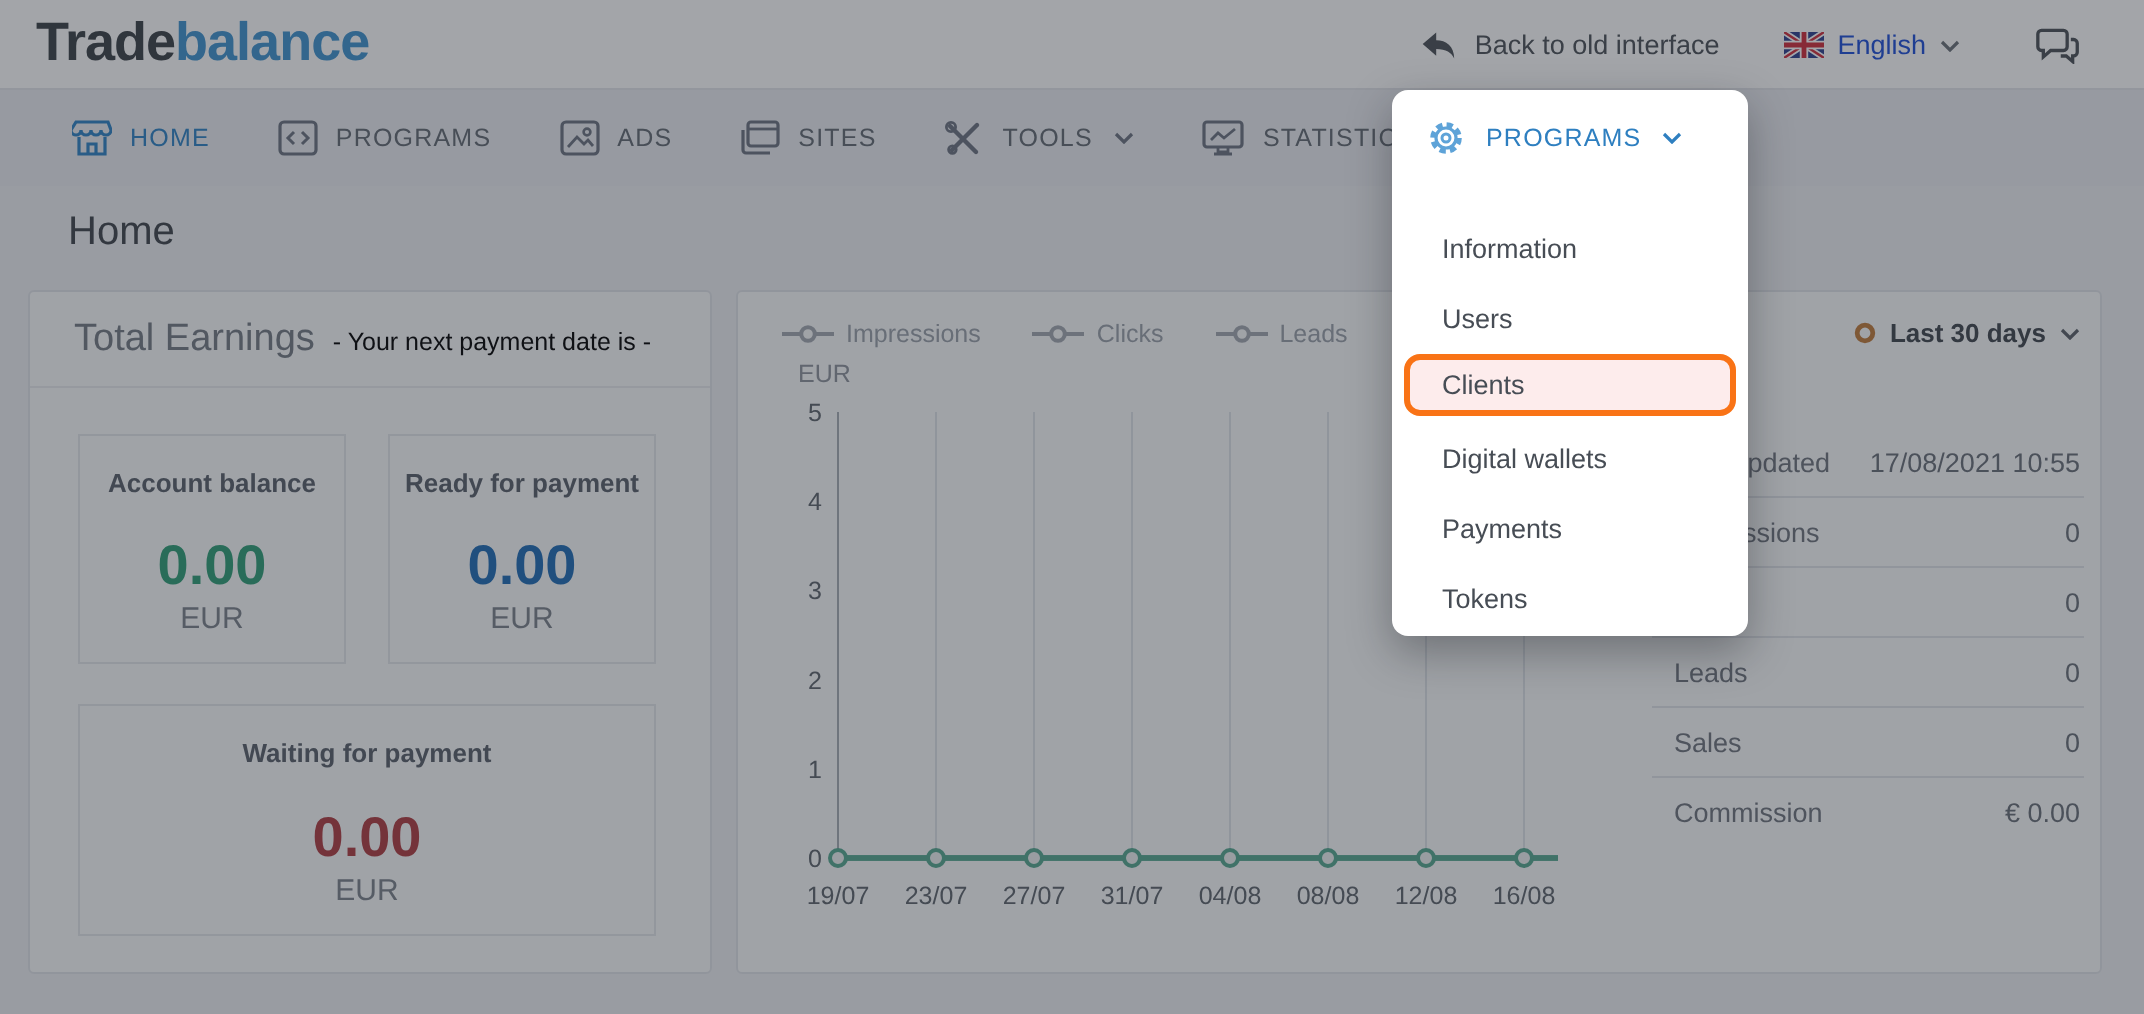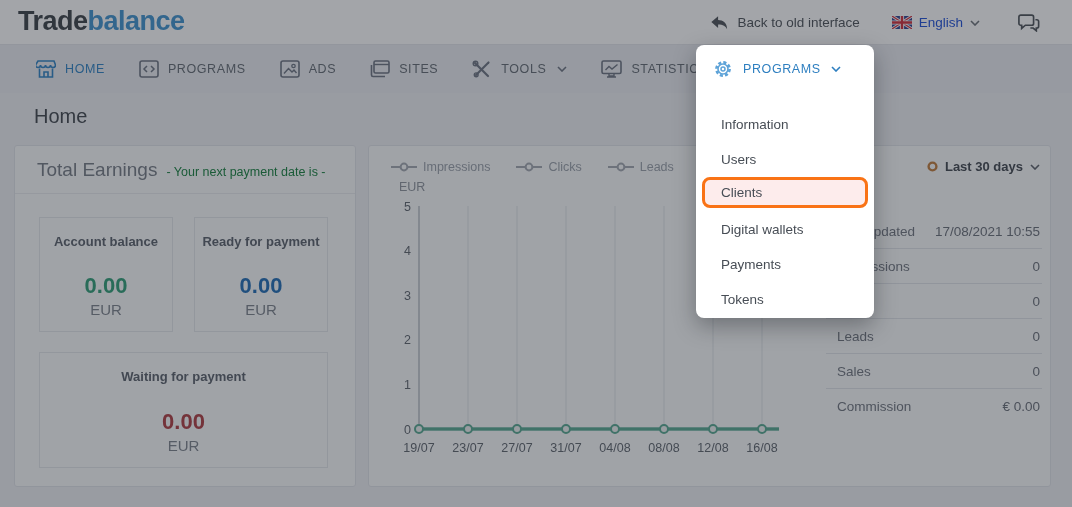--- a/index.html
+++ b/index.html
@@ -28,27 +28,27 @@
   
   .page-title { position:absolute; left:34px; top:105px; font-size:20px; color:#3e444b; }
 
   .panel { position:absolute; background:#fafbfc; border:1px solid #e1e4e9; border-radius:3px; }
   .panel-left { left:14px; top:145px; width:342px; height:342px; }
   .panel-main { left:368px; top:145px; width:683px; height:342px; }
 
   
   .earnings-head { display:flex; align-items:baseline; gap:9px; padding:13px 22px 12px 22px; border-bottom:1px solid #e8ebee; }
   .earnings-title { font-size:19px; color:#747b84; }
-  .earnings-sub { font-size:12.5px; color:#15803d; }
+  .earnings-sub { font-size:12.5px; color:#000000; }
   .mini-card { position:absolute; border:1px solid #e4e7eb; display:flex; flex-direction:column; align-items:center; text-align:left; }
   .mc1 { left:24px; top:71px; width:134px; height:115px; }
   .mc2 { left:179px; top:71px; width:134px; height:115px; }
   .mc3 { left:24px; top:206px; width:289px; height:116px; }
   .mini-card .mc-label { margin-top:16px; font-size:13px; font-weight:700; color:#59606a; }
-  .mini-card .mc-value { margin-top:auto; font-size:22px; font-weight:700; }
+  .mini-card .mc-value { margin-top:auto; font-size:28px; font-weight:700; }
   .mini-card .mc-cur { font-size:15px; color:#7b828b; margin-top:2px; margin-bottom:13px; }
 
   
   .legend { position:absolute; left:22px; top:14px; display:flex; gap:26px; }
   .legend-item { display:flex; align-items:center; gap:6px; }
   .legend-item span { font-size:12.5px; color:#99a0a9; }
   .eur-label { position:absolute; left:30px; top:34px; font-size:12.5px; color:#8d939c; }
   .chart-wrap { position:absolute; left:10px; top:50px; }
   svg.chart text { font-size:12.5px; fill:#5d646c; font-family:"Liberation Sans", sans-serif; }
 

